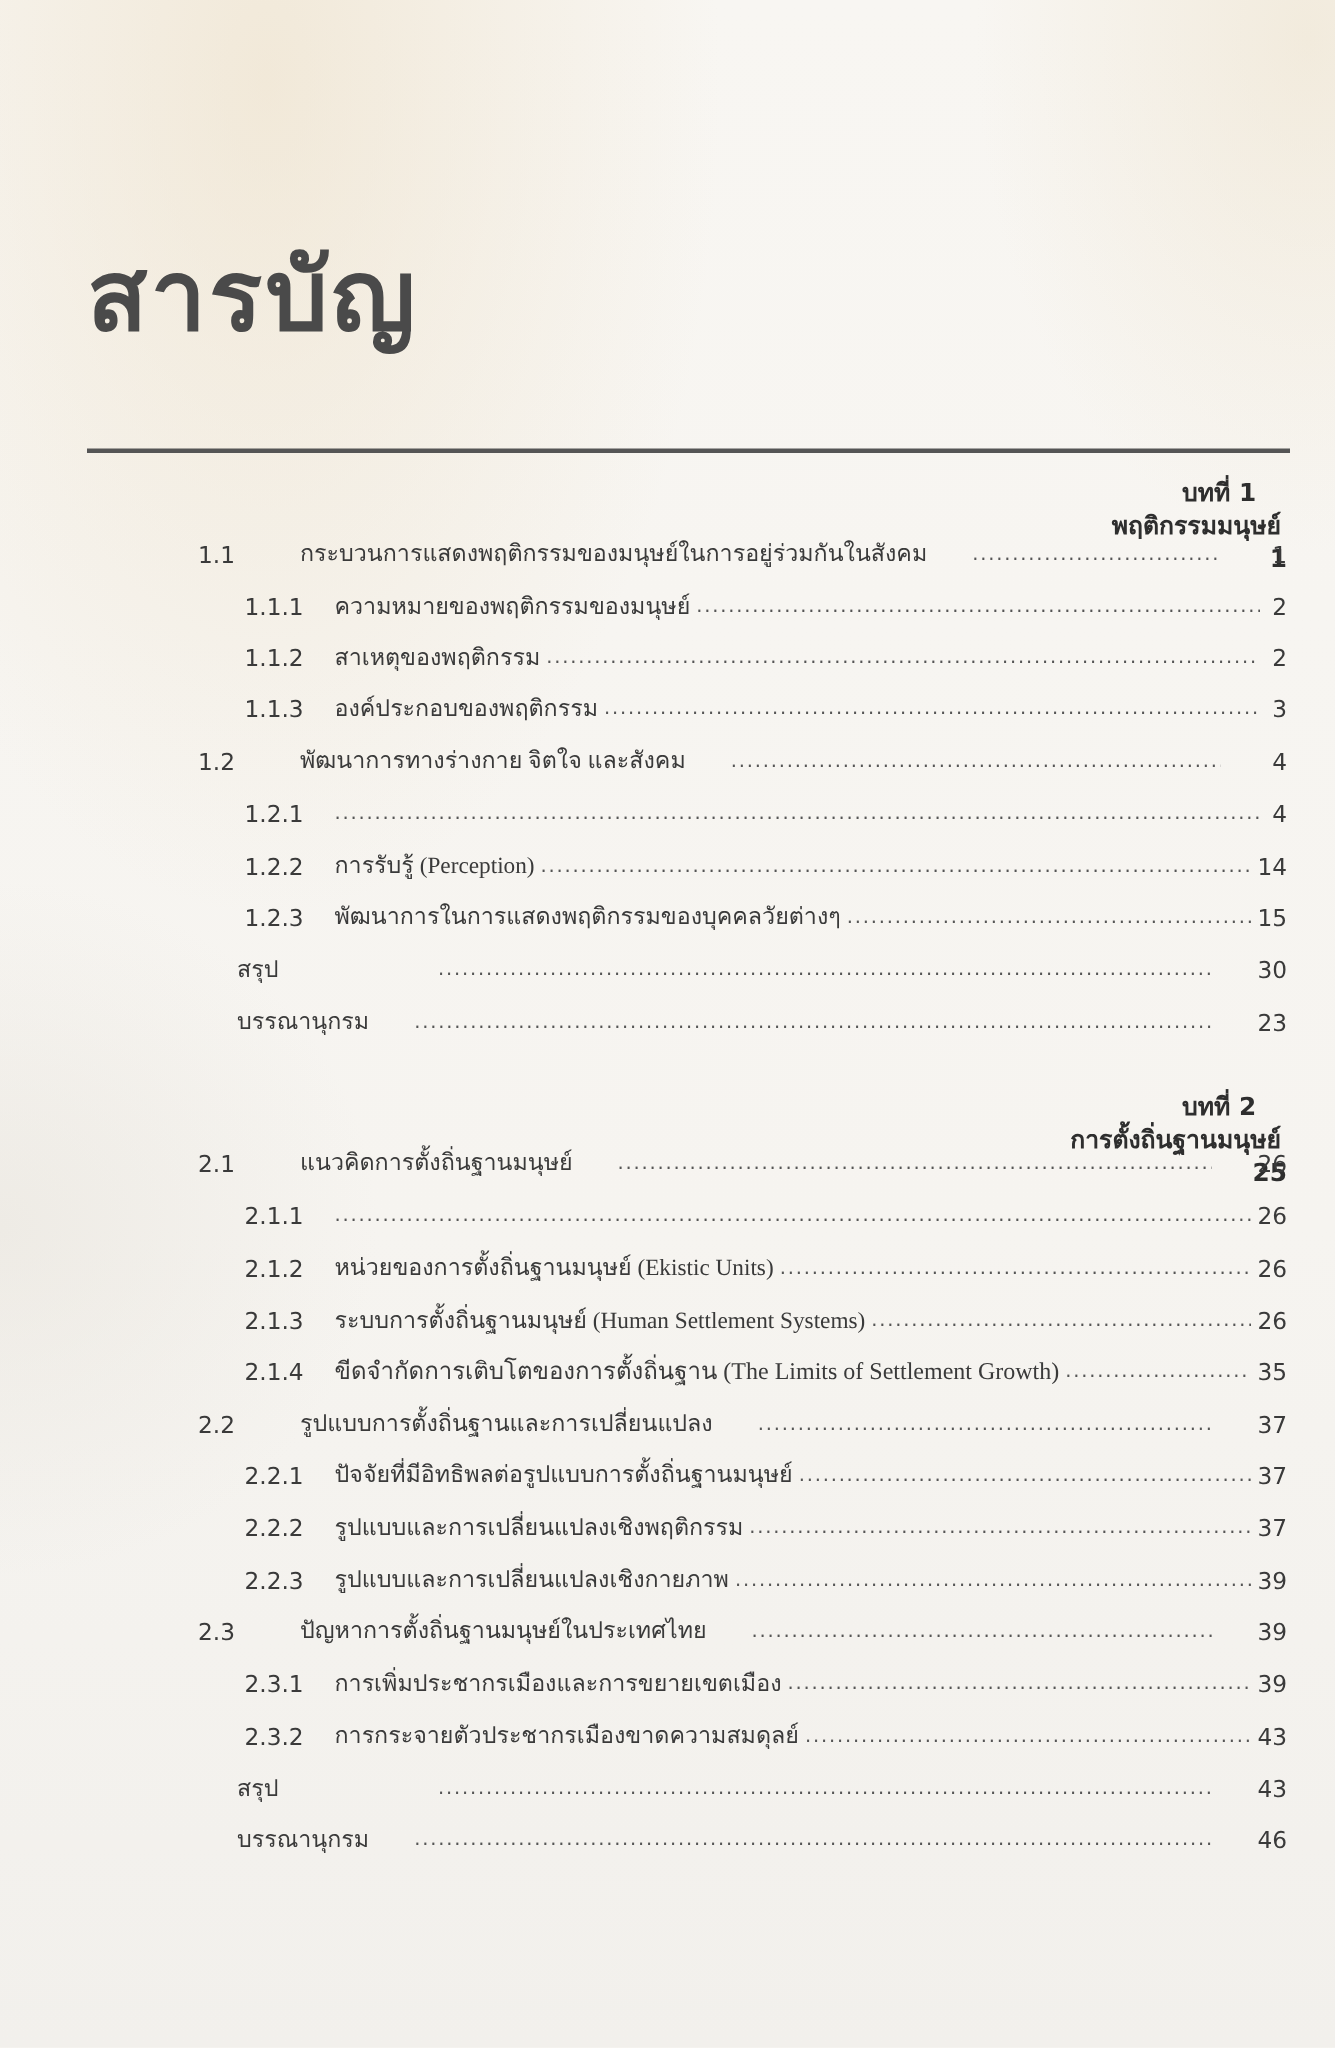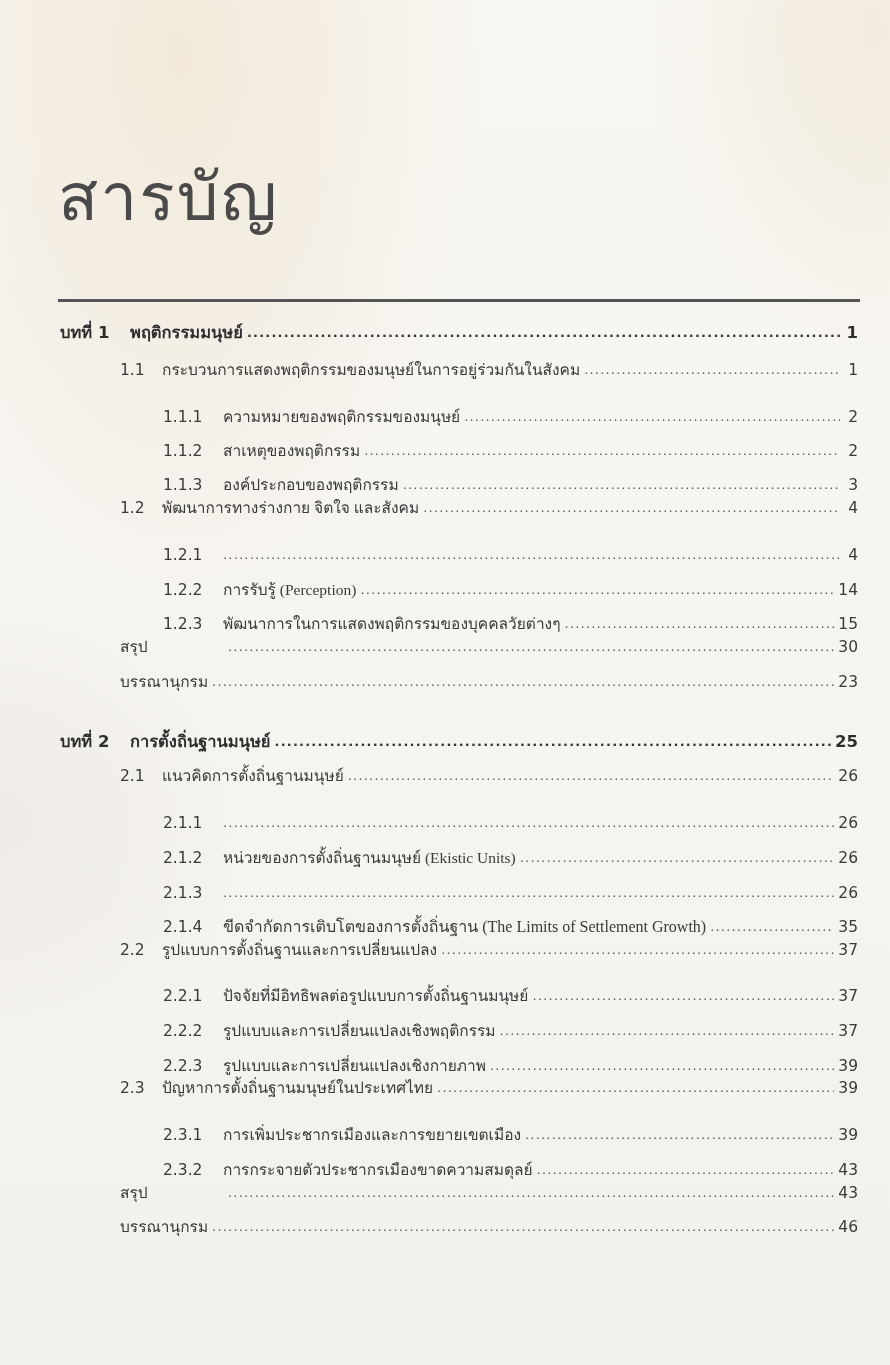--- a/index.html
+++ b/index.html
@@ -24,21 +24,21 @@
         radial-gradient(ellipse at 98% 2%, rgba(236,224,200,0.5) 0%, rgba(247,245,241,0) 18%),
         radial-gradient(ellipse at 0% 60%, rgba(230,226,218,0.5) 0%, rgba(247,245,241,0) 20%),
         linear-gradient(180deg, #f8f6f2 0%, #f6f4f0 60%, #f2f0ec 100%);
     }
     .title {
       position: absolute;
       left: 58px;
       top: 158px;
       font-size: 66px;
       line-height: 80px;
-      font-weight: normal;
+      font-weight: bold;
       color: #4a4a4a;
       letter-spacing: 2px;
       margin: 0;
     }
     .rule {
       position: absolute;
       left: 58px;
       top: 299px;
       width: 802px;
       height: 0;
@@ -82,23 +82,23 @@
       text-align: right;
       padding-left: 4px;
       min-width: 14px;
     }
     .toc-row.chapter {
       font-weight: bold;
       font-size: 16.5px;
       color: #2e2e2e;
     }
     .toc-row.chapter .leader { color: #333; font-weight: bold; }
-    .lvl0 { left: 60px; }
-    .lvl1 { left: 120px; }
-    .lvl2 { left: 163px; margin-top: 12px; }
+    .lvl0 { left: 60px; flex-direction: column; }
+    .lvl1 { left: 132px; gap: 26px; }
+    .lvl2 { left: 163px; }
     .lvl0 .num { width: 70px; }
     .lvl1 .num { width: 42px; }
     .lvl2 .num { width: 60px; }
     .lvl1.nonum .num { width: 0; }
     .summary-gap .label { width: 104px; }
   </style>
 </head>
 <body>
 
 <div class="page">
@@ -206,20 +206,21 @@
 
     <div class="toc-row lvl2" style="top:831px">
       <span class="num">2.1.2</span>
       <span class="label">หน่วยของการตั้งถิ่นฐานมนุษย์ (Ekistic Units)</span>
       <span class="leader"></span>
       <span class="page-num">26</span>
     </div>
 
     <div class="toc-row lvl2" style="top:866px">
       <span class="num">2.1.3</span>
+      <span class="label">ระบบการตั้งถิ่นฐานมนุษย์  (Human Settlement Systems)</span>
       <span class="leader"></span>
       <span class="page-num">26</span>
     </div>
 
     <div class="toc-row lvl2" style="top:900px">
       <span class="num">2.1.4</span>
       <span class="label" style="font-size:16px">ขีดจำกัดการเติบโตของการตั้งถิ่นฐาน (The Limits of Settlement Growth)</span>
       <span class="leader"></span>
       <span class="page-num">35</span>
     </div>

